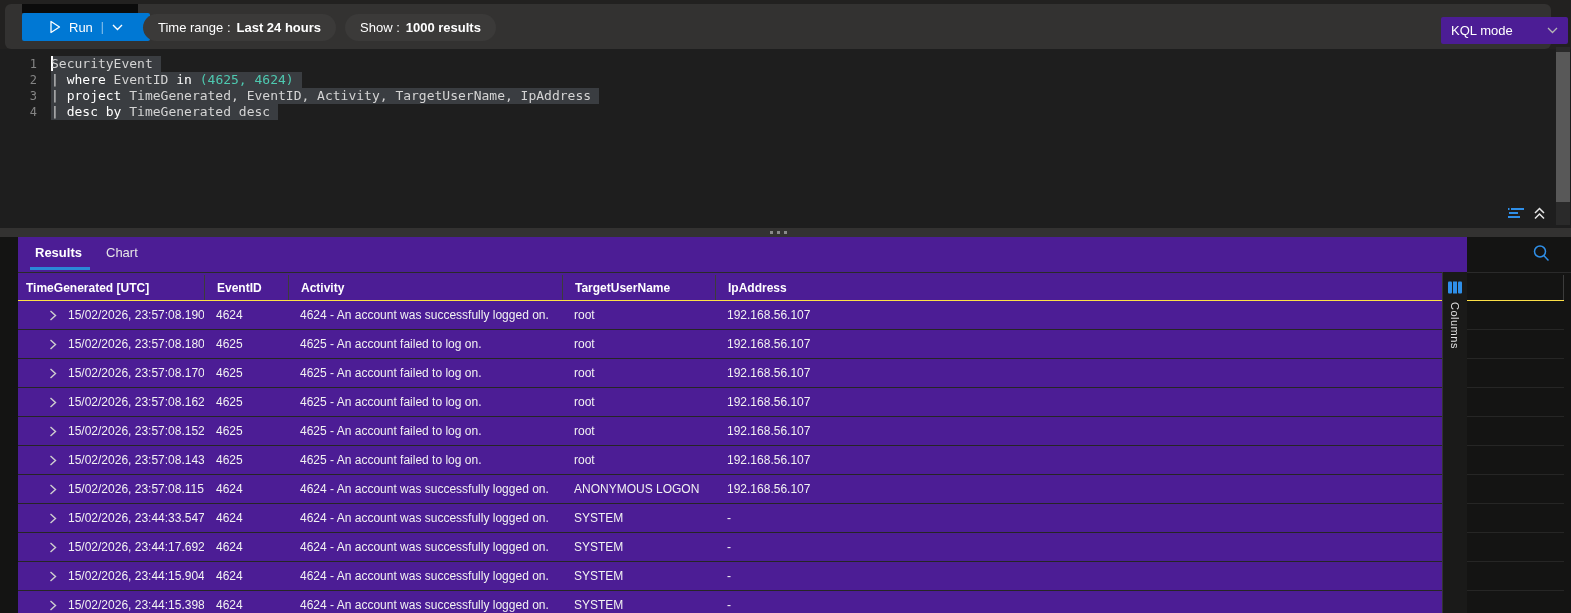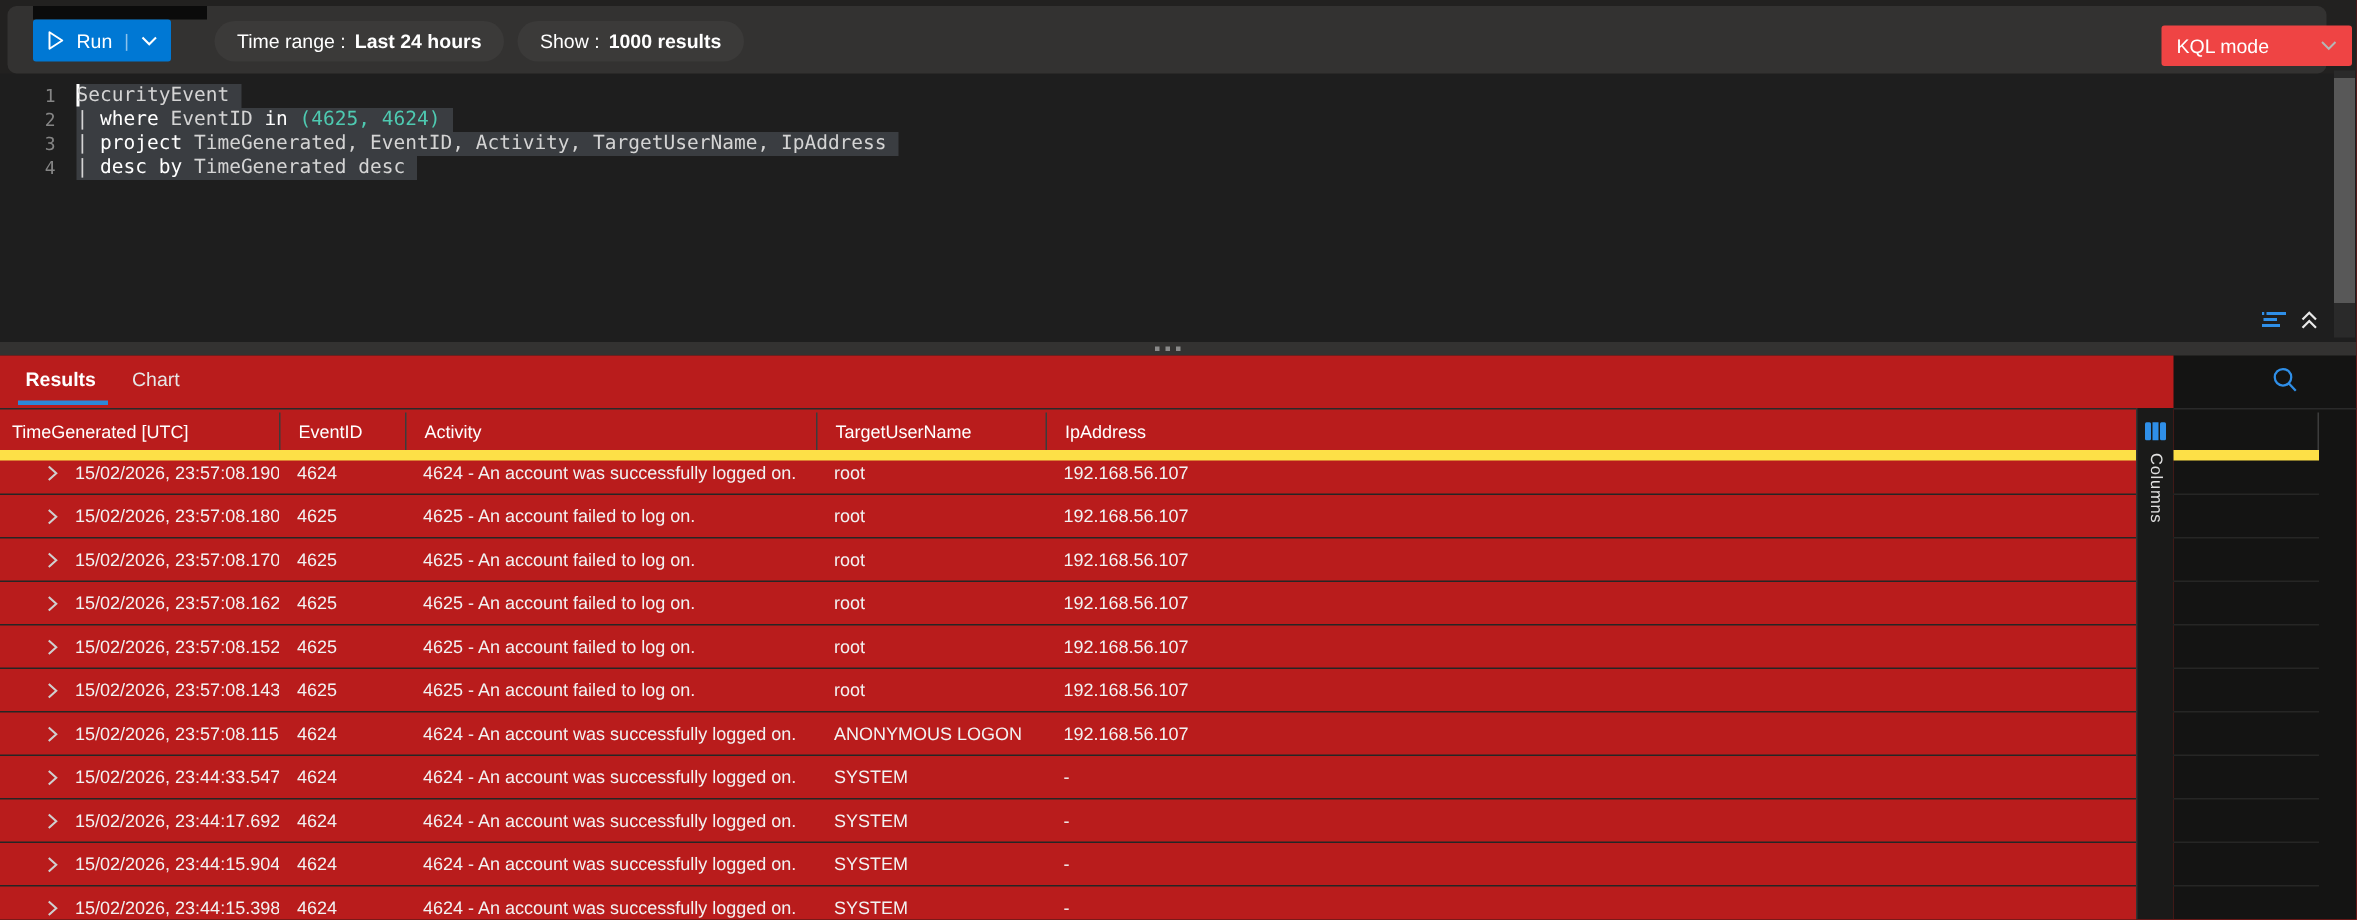--- a/index.html
+++ b/index.html
@@ -8,59 +8,59 @@
     background:#141413;color:#fff;
     font-family:"Liberation Sans",sans-serif;
     -webkit-font-smoothing:antialiased;
   }
   
   .editor-pane{position:absolute;top:0;left:0;width:1571px;height:228px;background:#1e1e1e;}
   .topbar-zone{position:absolute;top:0;left:0;width:1571px;height:49px;background:#222120;}
   .toolbar{position:absolute;top:4px;left:5px;width:1546px;height:45px;background:#333231;border-radius:6px;}
   .tab-edge{position:absolute;top:0px;left:17px;width:116px;height:9px;background:#0b0b0b;}
   .run-btn{position:absolute;top:9px;left:17px;height:28px;background:#0078d4;border:none;border-radius:2px;
-    display:flex;align-items:center;padding:0 9px;gap:8px;color:#fff;font-size:13px;cursor:pointer;
+    display:flex;align-items:center;padding:0 27px;gap:8px;color:#fff;font-size:13px;cursor:pointer;
     font-family:"Liberation Sans",sans-serif;}
   .run-sep{color:rgba(255,255,255,.55);font-size:12px;}
   .pill{position:absolute;top:10px;height:27px;background:#3b3a39;border-radius:14px;
     display:flex;align-items:center;gap:6px;padding:0 15px;font-size:13px;color:#fff;white-space:nowrap;}
   .pill b{font-weight:700;}
   .pill-time{left:138px;}
   .pill-show{left:340px;}
-  .kql-dd{position:absolute;top:13px;left:1436px;width:107px;height:27px;background:#ef4444;border-radius:2px;
+  .kql-dd{position:absolute;top:13px;left:1436px;width:107px;height:27px;background:#4c1d95;border-radius:2px;
     display:flex;align-items:center;justify-content:space-between;padding:0 10px;font-size:13px;color:#fff;cursor:pointer;}
   
   .code{position:absolute;top:56px;left:0;font-family:"DejaVu Sans Mono",monospace;font-size:13px;line-height:16px;}
   .code-line{display:flex;height:16px;white-space:pre;}
   .ln{width:37px;text-align:right;color:#858585;font-size:12px;flex:0 0 37px;}
   .lc{margin-left:14px;}
   .lc.selected{background:#3a3d41;padding-right:8px;}
   .tok-plain{color:#d4d4d4;}
   .tok-keyword{color:#ffffff;}
   .tok-number{color:#4ec9b0;}
   .cursor{display:inline-block;width:1.5px;height:15px;background:#ffffff;vertical-align:text-bottom;margin-right:-1.5px;}
   .ed-scrollbar{position:absolute;top:47px;right:1px;width:14px;height:178px;background:#2a2a2a;}
   .ed-thumb{position:absolute;top:5px;left:0;width:14px;height:150px;background:#585858;}
   .ed-icons{position:absolute;top:206px;right:25px;display:flex;align-items:center;gap:7px;}
   .icon-btn{background:none;border:none;padding:0;cursor:pointer;display:flex;align-items:center;}
   
   .splitter{position:absolute;top:228px;left:0;width:1571px;height:9px;background:#333231;cursor:row-resize;}
   .grip{position:absolute;top:3px;left:770px;display:flex;gap:4px;}
   .grip span{width:3px;height:3px;background:#8a8a8a;display:block;}
   
-  .results-pane{position:absolute;top:237px;left:0;width:1449px;height:376px;background:#b91c1c;}
+  .results-pane{position:absolute;top:237px;left:18px;width:1449px;height:376px;background:#4c1d95;}
   .tabs-row{position:absolute;top:0;left:0;width:1571px;height:35px;border-bottom:1px solid #2a2a2a;}
   .tab{position:absolute;top:8px;font-size:13px;cursor:pointer;color:#e6e6e6;}
   .tab-results{left:17px;font-weight:700;color:#fff;}
   .tab-chart{left:88px;font-weight:400;}
   .tab-underline{position:absolute;top:30px;left:12px;width:60px;height:3px;background:#2b88d8;}
   .search-btn{position:absolute;left:1514px;top:7px;}
   .grid-header{position:absolute;top:38px;left:0;width:1546px;height:25px;display:grid;
     grid-template-columns:186px 84px 274px 153px auto;align-items:stretch;
-    font-size:12px;font-weight:400;color:#fff;border-bottom:7px solid #fde047;}
+    font-size:12px;font-weight:700;color:#fff;border-bottom:1px solid #fde047;}
   .hc{display:flex;align-items:center;padding-left:12px;border-left:1px solid #3c3c3c;overflow:hidden;white-space:nowrap;cursor:pointer;}
   .hc:first-child{border-left:none;padding-left:8px;}
   .hc:last-child{border-right:1px solid #3c3c3c;}
   .table-body{position:absolute;top:64px;left:0;width:1546px;}
   .rrow{display:grid;grid-template-columns:186px 84px 274px 153px auto;height:28px;align-items:center;
     border-bottom:1px solid #262625;font-size:12px;color:#f2f2f2;cursor:pointer;}
   .cell{padding-left:12px;overflow:hidden;white-space:nowrap;}
   .cell-first{display:flex;align-items:center;padding-left:31px;gap:11px;}
   .expand-chip{display:flex;align-items:center;flex:0 0 auto;}
   .columns-strip{position:absolute;top:35px;right:0;width:25px;height:341px;background:#1a1a19;

